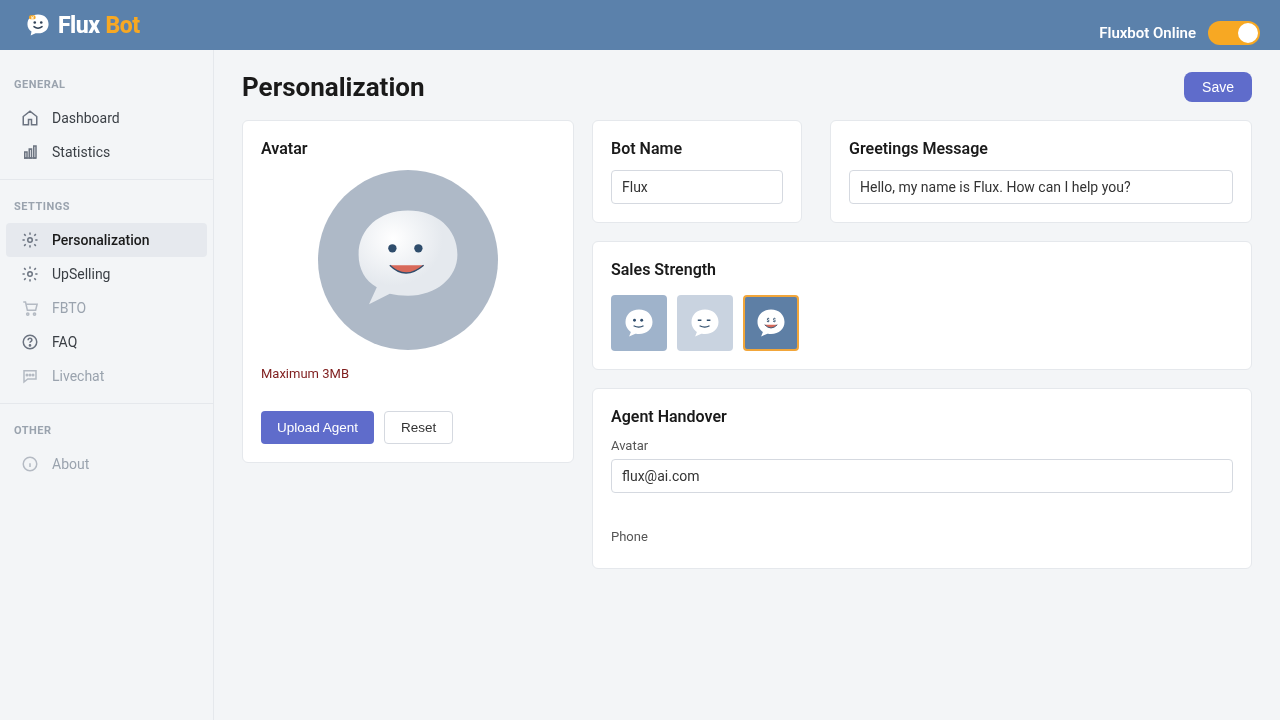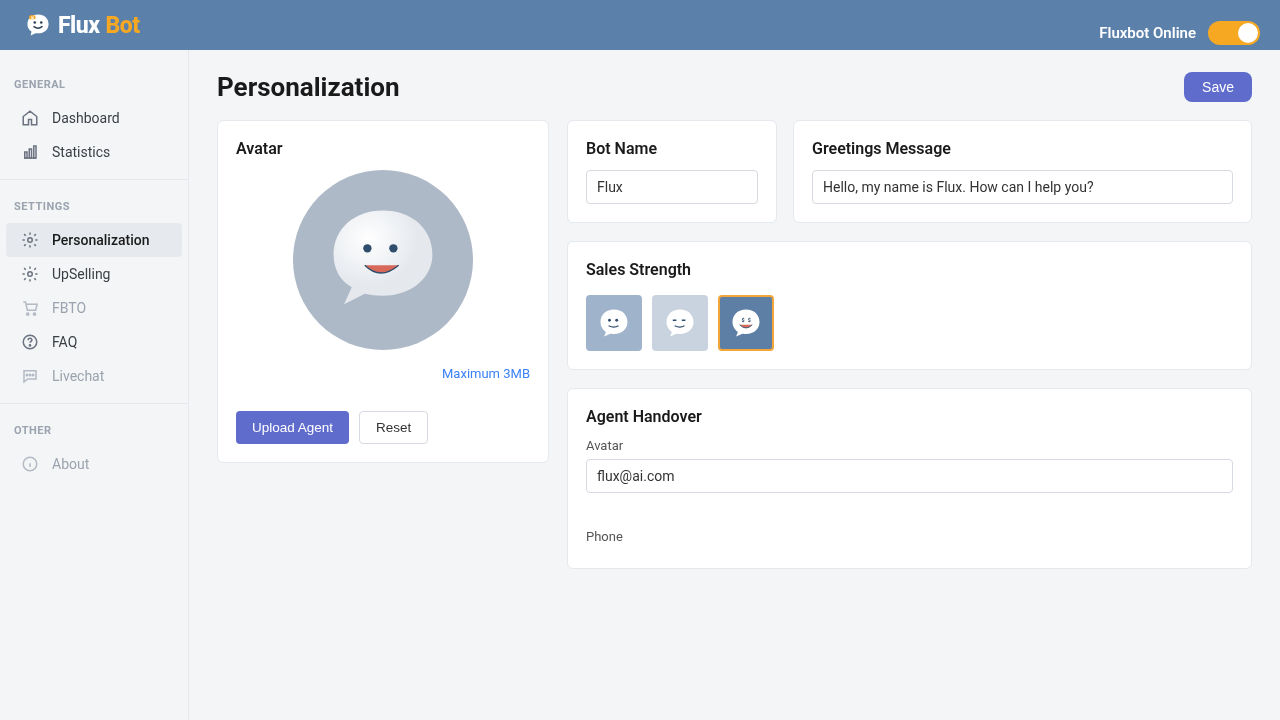--- a/index.html
+++ b/index.html
@@ -40,21 +40,21 @@
   .toggle {
     width: 52px; height: 24px; border-radius: 12px;
     background: #F7A823; position: relative; cursor: pointer;
   }
   .toggle .knob {
     width: 20px; height: 20px; border-radius: 50%;
     background: #fff; position: absolute; right: 2px; top: 2px;
   }
   .layout { display: flex; height: calc(720px - 50px); }
   .sidebar {
-    width: 189px;
+    width: 214px;
     background: #F3F5F7;
     border-right: 1px solid #E5E8EC;
     padding-top: 18px;
   }
   .side-section-title {
     font-size: 11px;
     font-weight: 700;
     letter-spacing: 0.5px;
     color: #9AA3AE;
     padding: 10px 12px 10px 14px;
@@ -92,36 +92,36 @@
     color:#fff; border:none; border-radius:8px;
     padding: 7px 18px; font-size:14px; font-weight:500; cursor:pointer;
   }
   .grid {
     display: grid;
     grid-template-columns: 332px 1fr;
     gap: 18px;
     align-items: start;
   }
   .col-right { display:flex; flex-direction:column; gap:18px; }
-  .row-two { display:flex; gap:16px; }
+  .row-two { display:flex; gap:28px; }
   .row-two .card { flex:1; }
   .card {
     background:#fff;
     border:1px solid #E5E8EC;
     border-radius:6px;
     padding:18px;
   }
   .card-title { font-size:16px; font-weight:600; margin-bottom:12px; }
   .avatar-card .avatar-preview {
     width: 180px; height: 180px; border-radius:50%;
     background:#AEB9C7;
     margin: 8px auto 16px auto;
     display:flex; align-items:center; justify-content:center;
   }
-  .avatar-card .caption { font-size:13px; color:#3b82f6; margin-bottom: 30px; text-align: right; }
+  .avatar-card .caption { font-size:13px; color:#7f1d1d; margin-bottom: 30px; }
   .btn-primary {
     background:#5F6CCB; color:#fff; border:none; border-radius:4px;
     padding:8px 16px; font-size:13.5px; cursor:pointer;
   }
   .btn-secondary {
     background:#fff; border:1px solid #D5D9E0; border-radius:4px;
     padding:8px 16px; font-size:13.5px; cursor:pointer; color:#333;
   }
   .input {
     width:100%; border:1px solid #D5D9E0; border-radius:4px;

